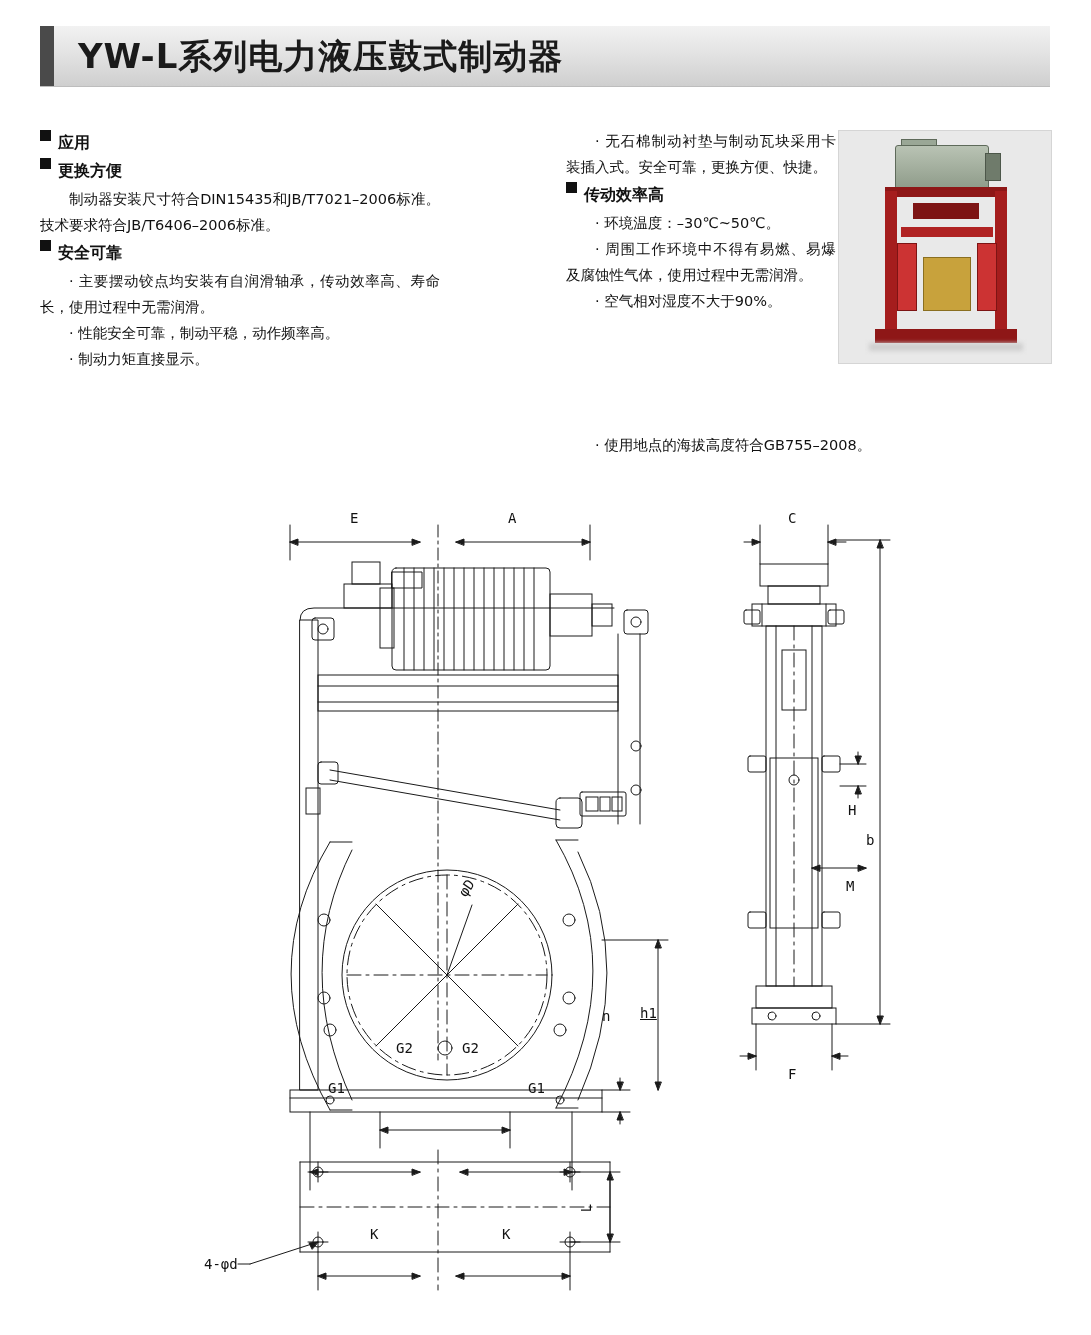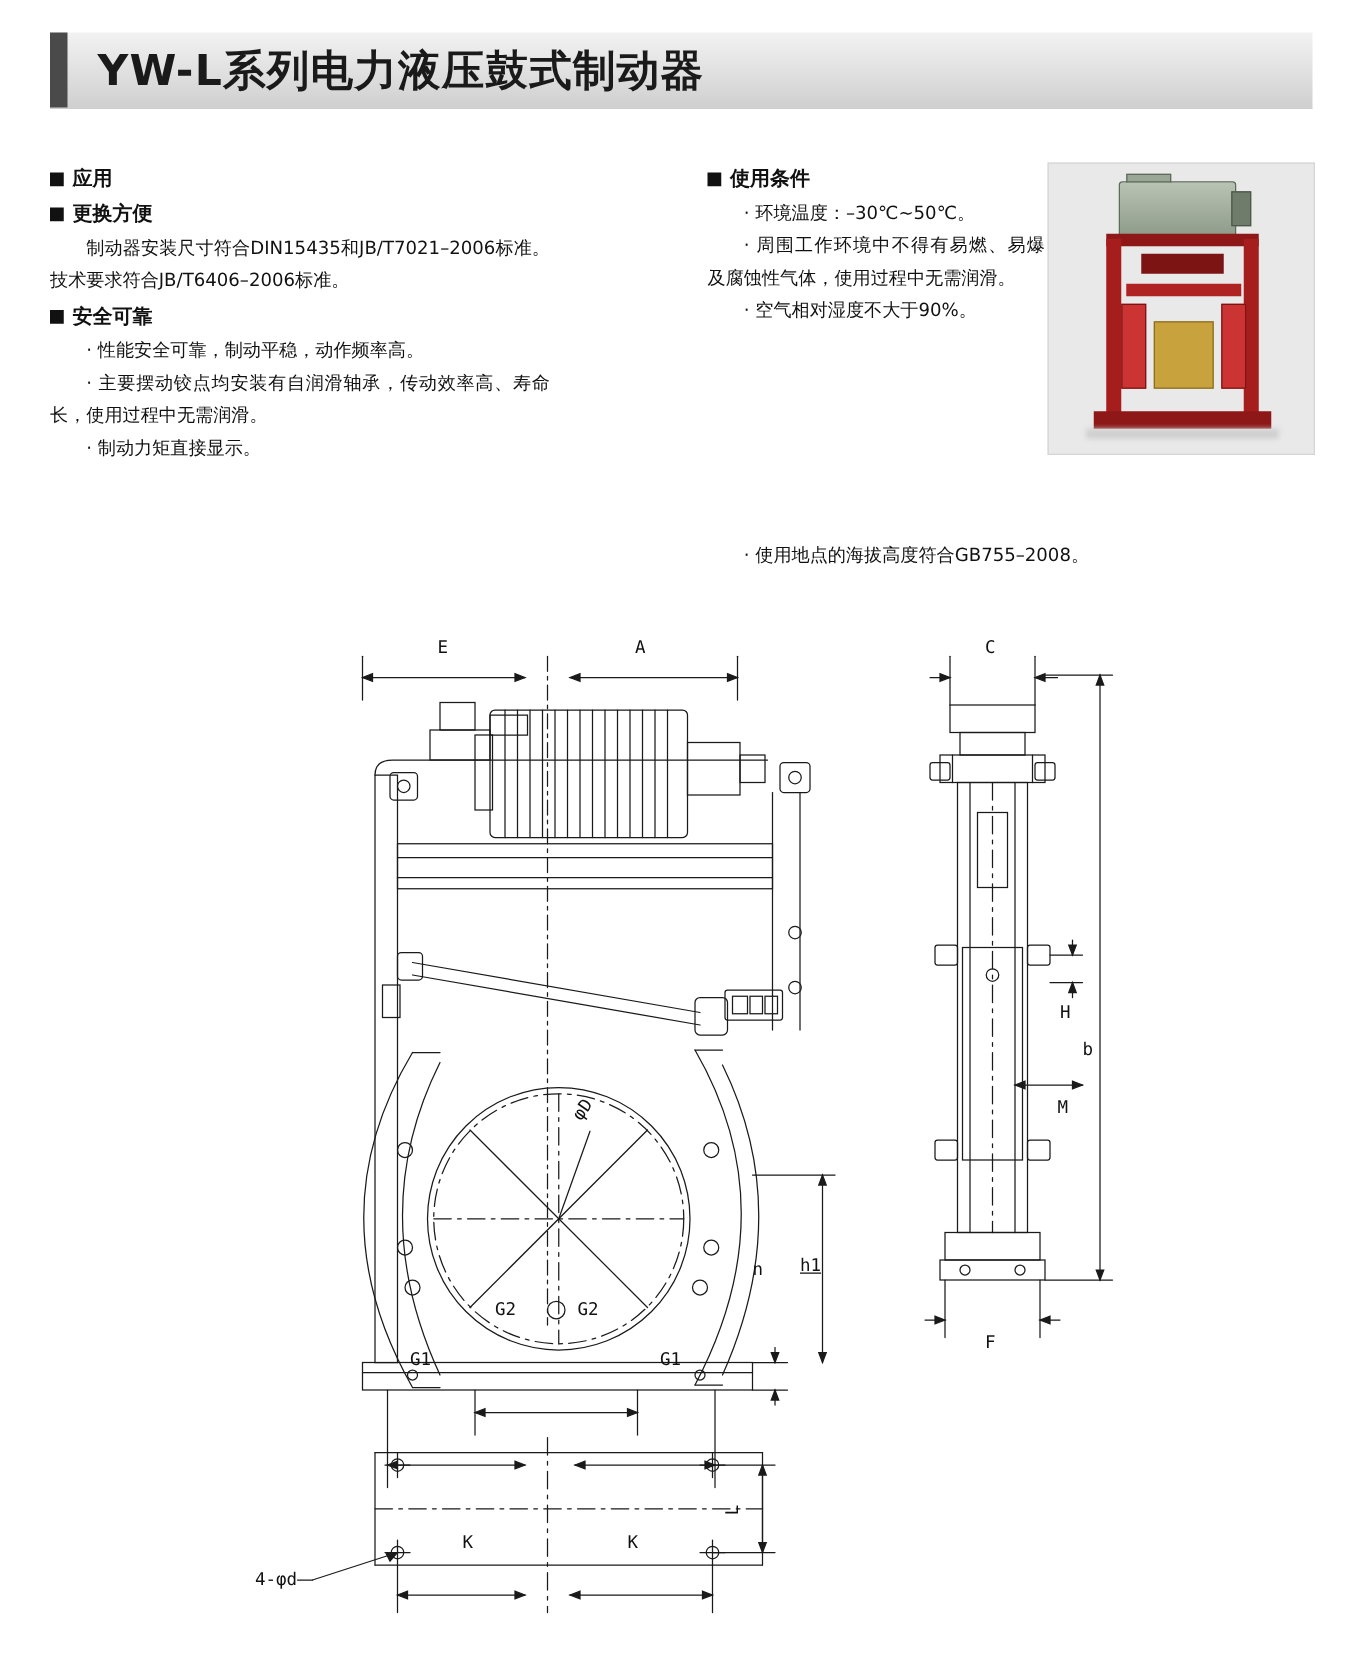--- a/index.html
+++ b/index.html
@@ -30,21 +30,21 @@
     font-family:"DejaVu Sans","Liberation Sans",sans-serif;
   }
 
   
   .col { position:absolute; font-size:14.5px; line-height:26px; color:#111; }
   .col-left  { left:40px;  top:128px; width:400px; }
   .col-right { left:566px; top:128px; width:270px; }
 
   .sec-head {
     font-weight:bold; font-size:16px; margin:2px 0 2px 0;
-    display:flex; align-items:center; gap:7px;
+    display:flex; align-items:flex-start; gap:7px;
   }
   .sq {
     display:inline-block; width:11px; height:11px; background:#111;
     flex:0 0 auto;
   }
   p.body { margin:0 0 0 0; text-indent:2em; text-align:justify; }
   p.bullet { margin:0; text-indent:2em; text-align:justify; }
 
   
   .photo-frame {
@@ -95,30 +95,31 @@
     <div class="sec-head">
       <span class="sq"></span>
       <span>更换方便</span>
     </div>
     <p class="body">制动器安装尺寸符合DIN15435和JB/T7021–2006标准。技术要求符合JB/T6406–2006标准。</p>
 
     <div class="sec-head">
       <span class="sq"></span>
       <span>安全可靠</span>
     </div>
+    <p class="bullet">· 主要摆动铰点均安装有自润滑轴承，传动效率高、寿命长，使用过程中无需润滑。</p>
     <p class="bullet">· 性能安全可靠，制动平稳，动作频率高。</p>
-    <p class="bullet">· 主要摆动铰点均安装有自润滑轴承，传动效率高、寿命长，使用过程中无需润滑。</p>
     <p class="bullet">· 制动力矩直接显示。</p>
   </div>
 
   <div class="col col-right">
+    <p class="bullet">· 无石棉制动衬垫与制动瓦块采用卡装插入式。安全可靠，更换方便、快捷。</p>
 
     <div class="sec-head">
       <span class="sq"></span>
-      <span>使用条件</span>
+      <span>传动效率高</span>
     </div>
     <p class="bullet">· 环境温度：–30℃~50℃。</p>
     <p class="bullet">· 周围工作环境中不得有易燃、易爆及腐蚀性气体，使用过程中无需润滑。</p>
     <p class="bullet">· 空气相对湿度不大于90%。</p>
   </div>
 
   <div style="position:absolute;left:566px;top:432px;width:430px;font-size:14.5px;line-height:26px;">
     <p class="bullet">· 使用地点的海拔高度符合GB755–2008。</p>
   </div>
 

